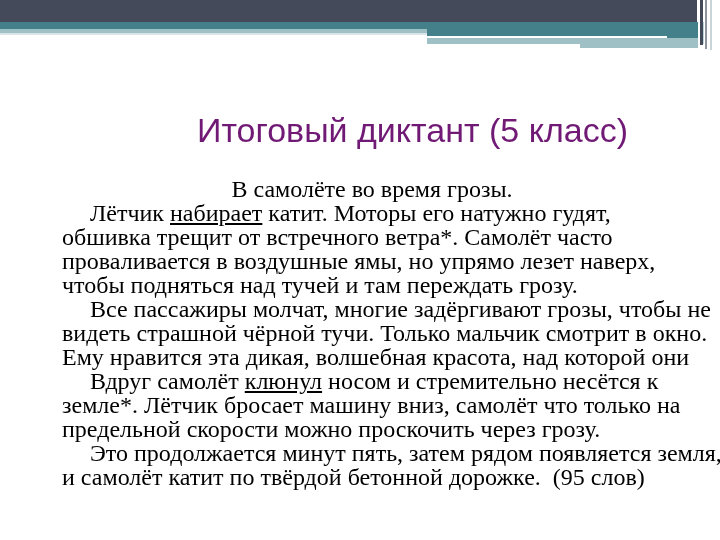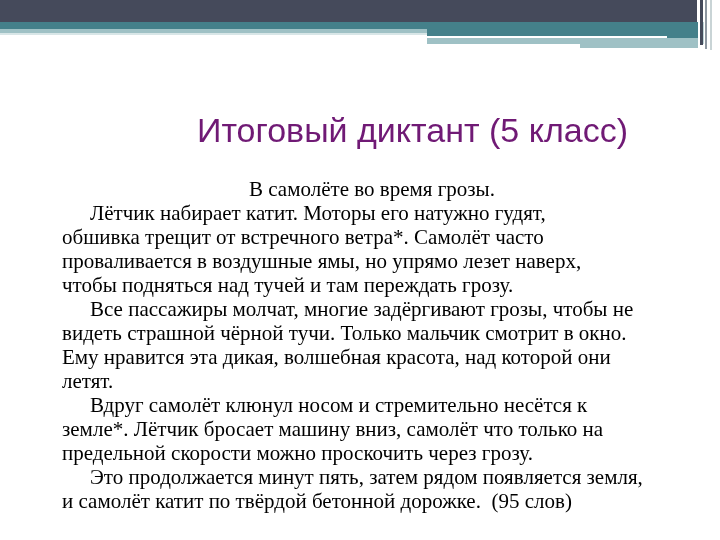--- a/index.html
+++ b/index.html
@@ -21,25 +21,25 @@
   #stripe-dark{left:700px;top:0;width:3px;height:45px;background:#454a5b;}
   #stripe-gray{left:705px;top:0;width:2px;height:49px;background:#8d96a0;}
   #stripe-faint{left:710px;top:0;width:2px;height:50px;background:#c9d4d6;}
 
   
   #title{left:115px;top:106px;width:595px;height:48px;text-align:center;
          font-size:34px;line-height:48px;color:#701a75;letter-spacing:0px;white-space:nowrap;}
 
   
   #body-text{left:62px;top:177px;width:620px;
-             font-family:"Liberation Serif",serif;font-size:21px;line-height:24px;color:#000000;}
+             font-family:"Liberation Serif",serif;font-size:24px;line-height:24px;color:#000000;}
   .line{white-space:nowrap;}
   .line.center{text-align:center;white-space:normal;}
   .line.indent{text-indent:28px;}
-  .uword{}
+  .uword{text-decoration:underline;}
 </style>
 </head>
 <body>
 
 <div class="abs" id="bar-dark"></div>
 <div class="abs" id="band-teal-left"></div>
 <div class="abs" id="band-light-left"></div>
 <div class="abs" id="band-vlight-left"></div>
 <div class="abs" id="block-teal-right"></div>
 <div class="abs" id="line-white-right"></div>
@@ -55,19 +55,18 @@
 
 <div class="abs" id="body-text">
   <div class="line center"><span>В самолёте во время грозы.</span></div>
   <div class="line indent"><span>Лётчик </span><span class="uword">набирает</span><span> катит. Моторы его натужно гудят,</span></div>
   <div class="line"><span>обшивка трещит от встречного ветра*. Самолёт часто</span></div>
   <div class="line"><span>проваливается в воздушные ямы, но упрямо лезет наверх,</span></div>
   <div class="line"><span>чтобы подняться над тучей и там переждать грозу.</span></div>
   <div class="line indent"><span>Все пассажиры молчат, многие задёргивают грозы, чтобы не</span></div>
   <div class="line"><span>видеть страшной чёрной тучи. Только мальчик смотрит в окно.</span></div>
   <div class="line"><span>Ему нравится эта дикая, волшебная красота, над которой они</span></div>
-  <div class="line"><span>летят.</span></div>
   <div class="line indent"><span>Вдруг самолёт </span><span class="uword">клюнул</span><span> носом и стремительно несётся к</span></div>
   <div class="line"><span>земле*. Лётчик бросает машину вниз, самолёт что только на</span></div>
   <div class="line"><span>предельной скорости можно проскочить через грозу.</span></div>
   <div class="line indent"><span>Это продолжается минут пять, затем рядом появляется земля,</span></div>
   <div class="line"><span>и самолёт катит по твёрдой бетонной дорожке.&nbsp; (95 слов)</span></div>
 </div>
 
 </body></html>

